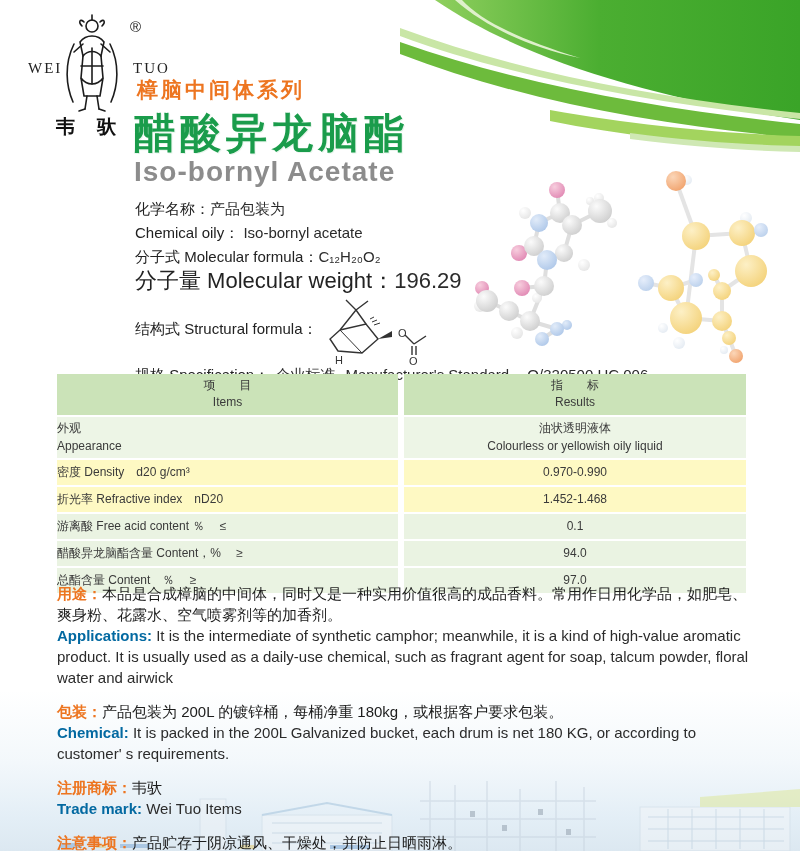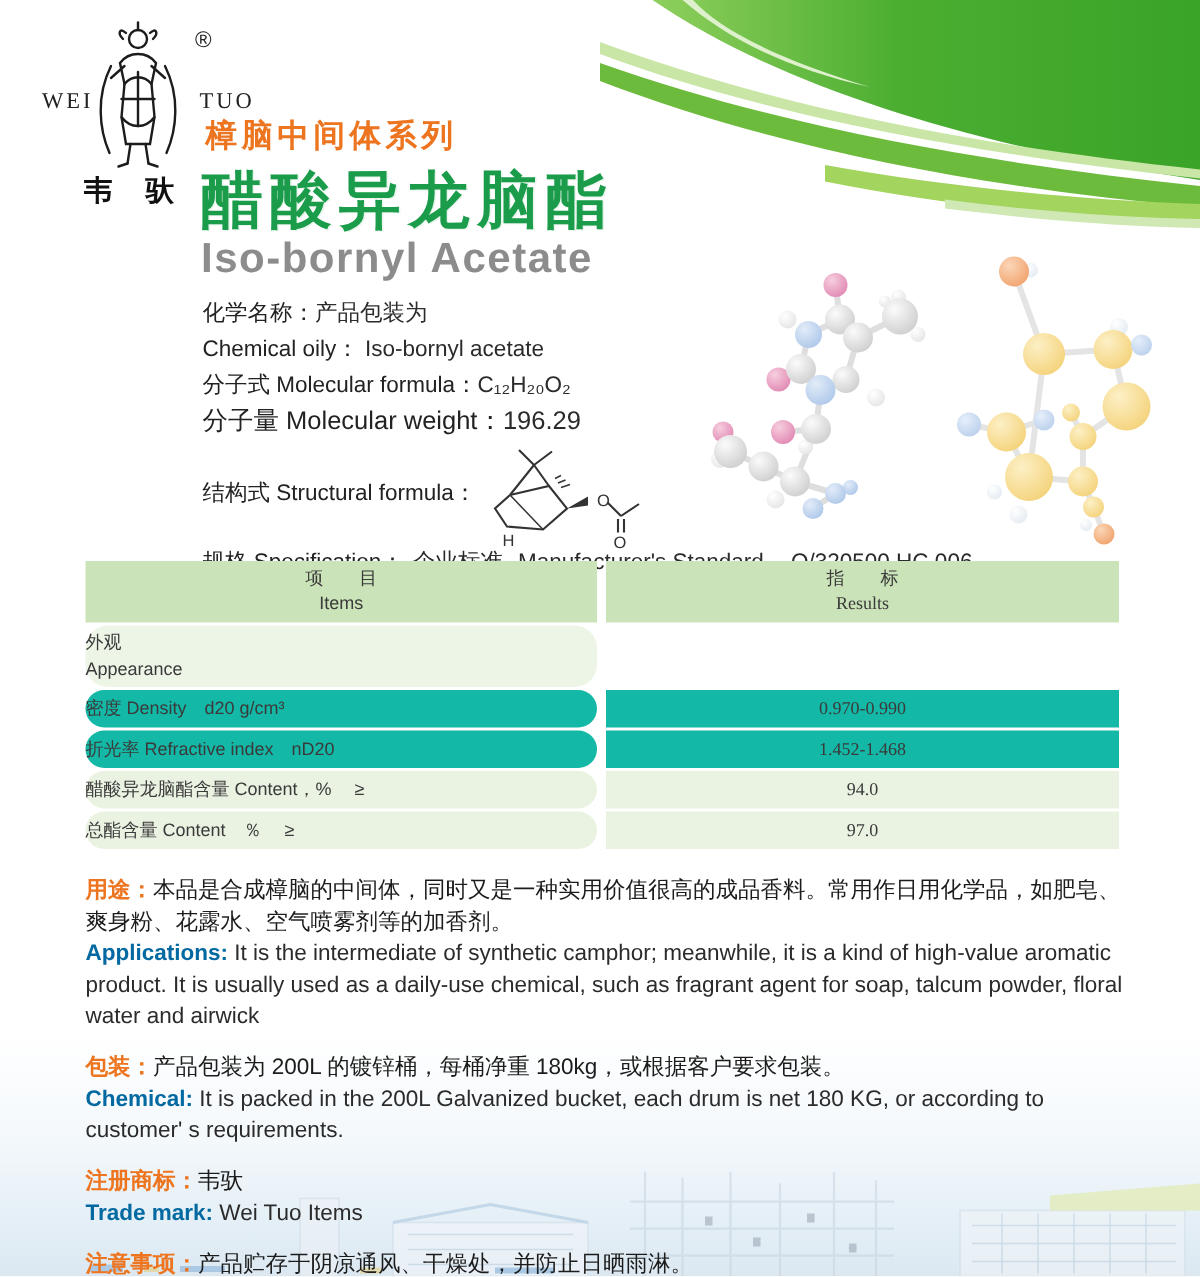--- a/index.html
+++ b/index.html
@@ -15,34 +15,34 @@
   .logo .cn{position:absolute;left:28px;top:102px;font-size:19px;font-weight:bold;letter-spacing:22px;color:#111;
             font-family:"DejaVu Serif","Liberation Serif",serif;}
   .series{left:137px;top:76px;font-size:21px;font-weight:bold;color:#ed7520;letter-spacing:3px;z-index:2;}
   .title-cn{left:134px;top:106px;font-size:41px;font-weight:bold;color:#1a9c4b;letter-spacing:5px;z-index:2;
             text-shadow:1px 1px 0 #e8f5ec;}
   .title-en{left:134px;top:156px;font-size:28px;font-weight:bold;color:#8c8c8c;letter-spacing:1px;z-index:2;}
   
   .info{left:135px;top:198px;width:480px;z-index:2;font-size:15px;line-height:22px;}
   .info .row{margin-bottom:2px;white-space:nowrap;}
   .b{font-weight:normal;color:#222;}
-  .big{font-size:17px;}
+  .big{font-size:22px;}
   .structrow{display:flex;align-items:center;height:66px;margin-top:4px;}
   .specrow{margin-top:2px;}
   .specrow .v{margin-left:6px;}
   
   .spectable{left:57px;top:374px;width:689px;z-index:2;font-size:12px;color:#3a3a3a;}
   .trow{display:flex;margin-bottom:2px;}
   .tl{width:341px;margin-right:6px;}
-  .tr{width:342px;text-align:center;font-family:Liberation Serif, serif;}
+  .tr{width:342px;text-align:center;}
   .thead .tl,.thead .tr{background:#cbe3b8;text-align:center;padding:3px 0 4px 0;line-height:17px;}
-  .cellL{padding-left:68px;box-sizing:border-box;text-align:left;border-radius:15px;}
+  .cellL{padding-left:68px;box-sizing:border-box;text-align:left;}
   .r1 .tl,.r1 .tr{background:#edf5e6;padding:2px 0 3px 0;line-height:18px;}
   .rs .tl,.rs .tr{padding:4px 0 5px 0;line-height:16px;}
-  .bg-a .tl,.bg-a .tr{background:#14b8a6;}
+  .bg-a .tl,.bg-a .tr{background:#fef9c3;}
   .bg-b .tl,.bg-b .tr{background:#eaf3e2;}
   
   .sections{left:57px;top:583px;width:692px;z-index:3;font-size:15px;}
   .sec{margin-bottom:13px;}
   .cnline{line-height:21px;color:#1c1c1c;}
   .enline{line-height:21px;color:#2b2b2b;}
   .olabel{color:#ed7520;font-weight:bold;}
   .elabel{font-weight:bold;color:#0369a1;}
   
   .photo{left:0;top:690px;width:800px;height:161px;z-index:1;
@@ -270,28 +270,36 @@
       <div class="tr">
         <div>指　　标</div>
         <div>Results</div>
       </div>
     </div>
     <div class="trow r1">
       <div class="tl cellL">
         <div>外观</div>
         <div>Appearance</div>
       </div>
+      <div class="tr">
+        <div>油状透明液体</div>
+        <div>Colourless or yellowish oily liquid</div>
+      </div>
     </div>
     <div class="trow rs bg-a">
       <div class="tl cellL">密度 Density　d20 g/cm³</div>
       <div class="tr">0.970-0.990</div>
     </div>
     <div class="trow rs bg-a">
       <div class="tl cellL">折光率 Refractive index　nD20</div>
       <div class="tr">1.452-1.468</div>
+    </div>
+    <div class="trow rs bg-b">
+      <div class="tl cellL">游离酸 Free acid content ％　 ≤</div>
+      <div class="tr">0.1</div>
     </div>
     <div class="trow rs bg-b">
       <div class="tl cellL">醋酸异龙脑酯含量 Content，%　 ≥</div>
       <div class="tr">94.0</div>
     </div>
     <div class="trow rs bg-b">
       <div class="tl cellL">总酯含量 Content　％　 ≥</div>
       <div class="tr">97.0</div>
     </div>
   </div>

